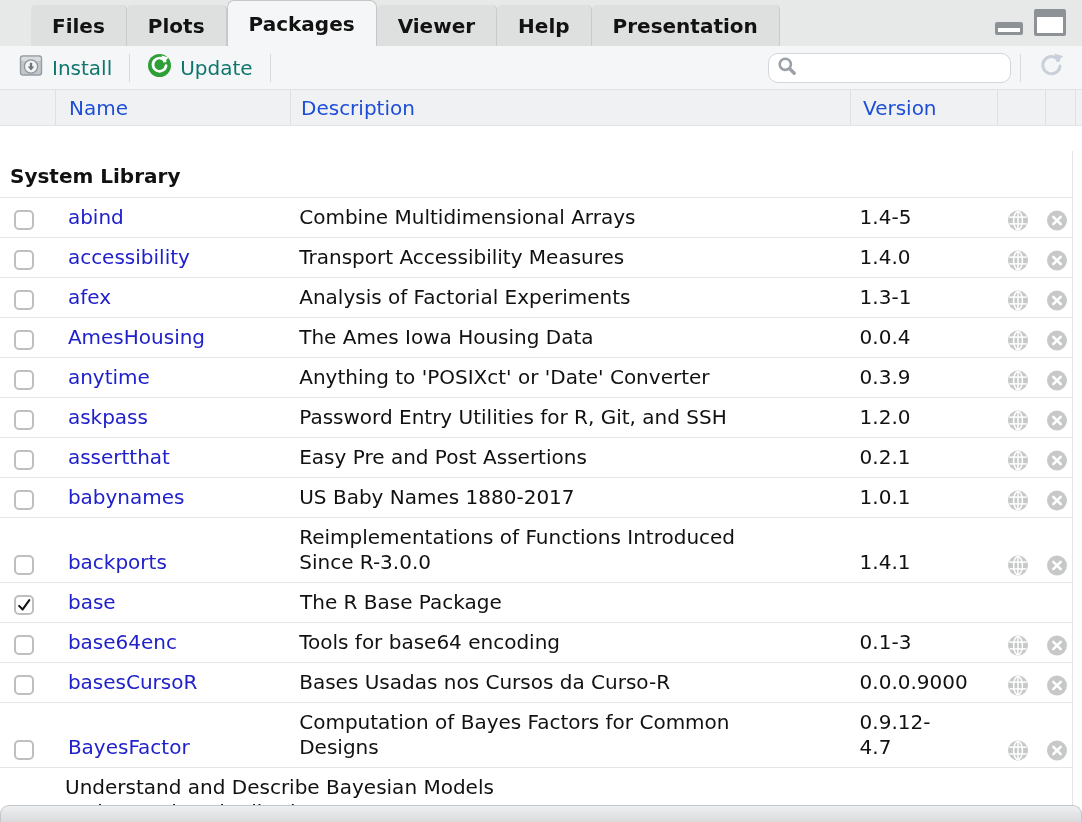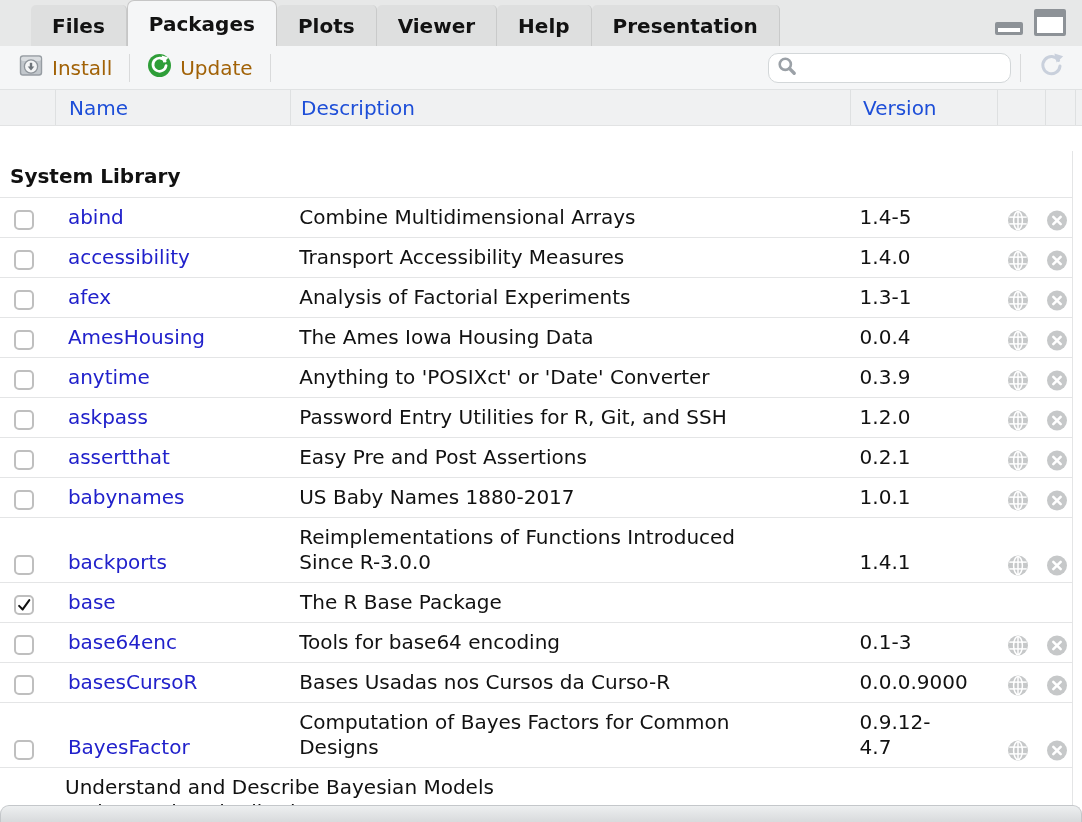--- a/index.html
+++ b/index.html
@@ -21,21 +21,21 @@
   .tab.active{
     height:46px;background:#F5F6F7;
     border:1px solid #C6C6C6;border-bottom:none;
     border-top-left-radius:7px;border-top-right-radius:7px;
   }
   .win-controls{position:absolute;right:16px;top:9px;display:flex;align-items:flex-end;gap:11px;}
   .win-min{width:28px;height:13px;border:3px solid #8D9297;border-top-width:6px;border-radius:2px;background:#fff;box-sizing:border-box;margin-bottom:1px;}
   .win-max{width:32px;height:27px;border:3px solid #8D9297;border-top-width:8px;border-radius:2px;background:#fff;box-sizing:border-box;}
   
   .toolbar{height:44px;background:#F5F6F7;border-bottom:1px solid #E0E2E3;display:flex;align-items:center;padding:0 10px;box-sizing:border-box;}
-  .tb-btn{display:flex;align-items:center;gap:8px;font-size:20px;color:#a16207;background:none;border:none;padding:4px 8px;font-family:inherit;cursor:default;}
+  .tb-btn{display:flex;align-items:center;gap:8px;font-size:20px;color:#0f766e;background:none;border:none;padding:4px 8px;font-family:inherit;cursor:default;}
   .sep{width:1px;height:28px;background:#D9DADB;margin:0 9px;}
   .spacer{flex:1;}
   .searchbox{width:243px;height:30px;background:#fff;border:1px solid #D3D7D9;border-radius:10px;display:flex;align-items:center;padding:0 8px;gap:6px;box-sizing:border-box;}
   .searchbox input{border:none;outline:none;flex:1;min-width:0;font-size:18px;font-family:inherit;background:transparent;}
   .icon-plain{background:none;border:none;padding:2px 6px;display:flex;align-items:center;}
   
   .thead{height:35px;background:#F0F1F2;border-bottom:1px solid #E2E3E4;display:flex;align-items:center;font-size:20px;color:#1d4ed8;}
   .thead .col{height:100%;display:flex;align-items:center;box-sizing:border-box;border-left:1px solid #DEE0E1;}
   .thead .col:first-child{border-left:none;}
   .c-check{width:55px;}
@@ -71,25 +71,25 @@
 </head>
 <body>
 
 <div class="pane">
 
   <div class="tabbar">
     <div class="tabs" id="tabs">
         <div class="tab">
           <span>Files</span>
         </div>
+        <div class="tab">
+          <span>Plots</span>
+        </div>
         <div class="tab active">
           <span>Packages</span>
-        </div>
-        <div class="tab">
-          <span>Plots</span>
         </div>
         <div class="tab">
           <span>Viewer</span>
         </div>
         <div class="tab">
           <span>Help</span>
         </div>
         <div class="tab">
           <span>Presentation</span>
         </div>

